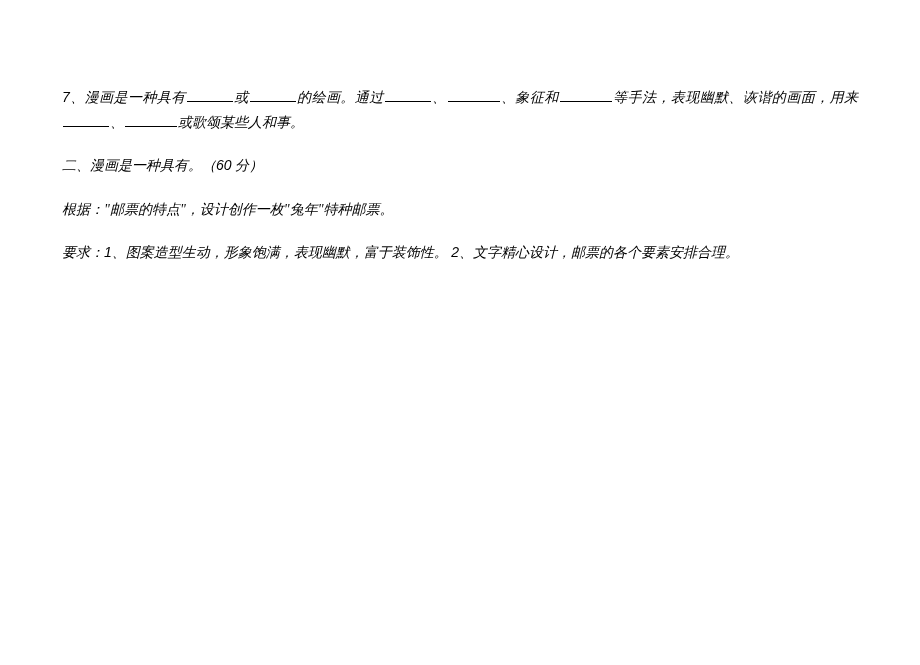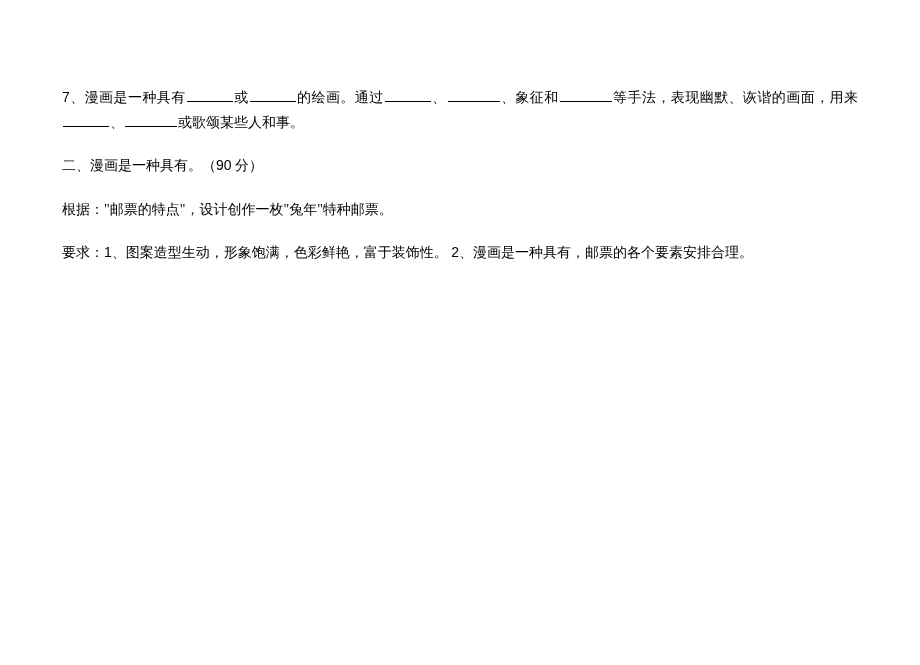--- a/index.html
+++ b/index.html
@@ -1,18 +1,19 @@
 <!DOCTYPE html>
 <html><head>
   <meta charset="utf-8">
   <style>
     * {
       margin: 0;
       padding: 0;
       box-sizing: border-box;
+      font-style: italic;
     }
     body {
       width: 920px;
       height: 665px;
       background: #ffffff;
       font-family: "SimSun", "宋体", serif;
       font-size: 14px;
       color: #000000;
       line-height: 1.8;
       padding: 85px 62px 0 62px;
@@ -40,22 +41,22 @@
     }
   </style>
 </head>
 <body>
 
 <div class="paragraph">
   <span class="sans">7</span><span>、漫画是一种具有</span><span class="blank blank-short"></span><span>或</span><span class="blank blank-short"></span><span>的绘画。通过</span><span class="blank blank-short"></span><span>、</span><span class="blank blank-long"></span><span>、象征和</span><span class="blank blank-long"></span><span>等手法，表现幽默、诙谐的画面，用来</span><span class="blank blank-short"></span><span>、</span><span class="blank blank-long"></span><span>或歌颂某些人和事。</span>
 </div>
 
 <div class="paragraph">
-  <span>二、漫画是一种具有。（</span><span class="sans">90</span><span> 分）</span>
+  <span>二、漫画是一种具有。（</span><span class="sans">60</span><span> 分）</span>
 </div>
 
 <div class="paragraph">
   <span>根据："邮票的特点"，设计创作一枚"兔年"特种邮票。</span>
 </div>
 
 <div class="paragraph">
-  <span>要求：</span><span class="sans">1</span><span>、图案造型生动，形象饱满，色彩鲜艳，富于装饰性。 </span><span class="sans">2</span><span>、漫画是一种具有，邮票的各个要素安排合理。</span>
+  <span>要求：</span><span class="sans">1</span><span>、图案造型生动，形象饱满，表现幽默，富于装饰性。 </span><span class="sans">2</span><span>、文字精心设计，邮票的各个要素安排合理。</span>
 </div>
 
 </body></html>

